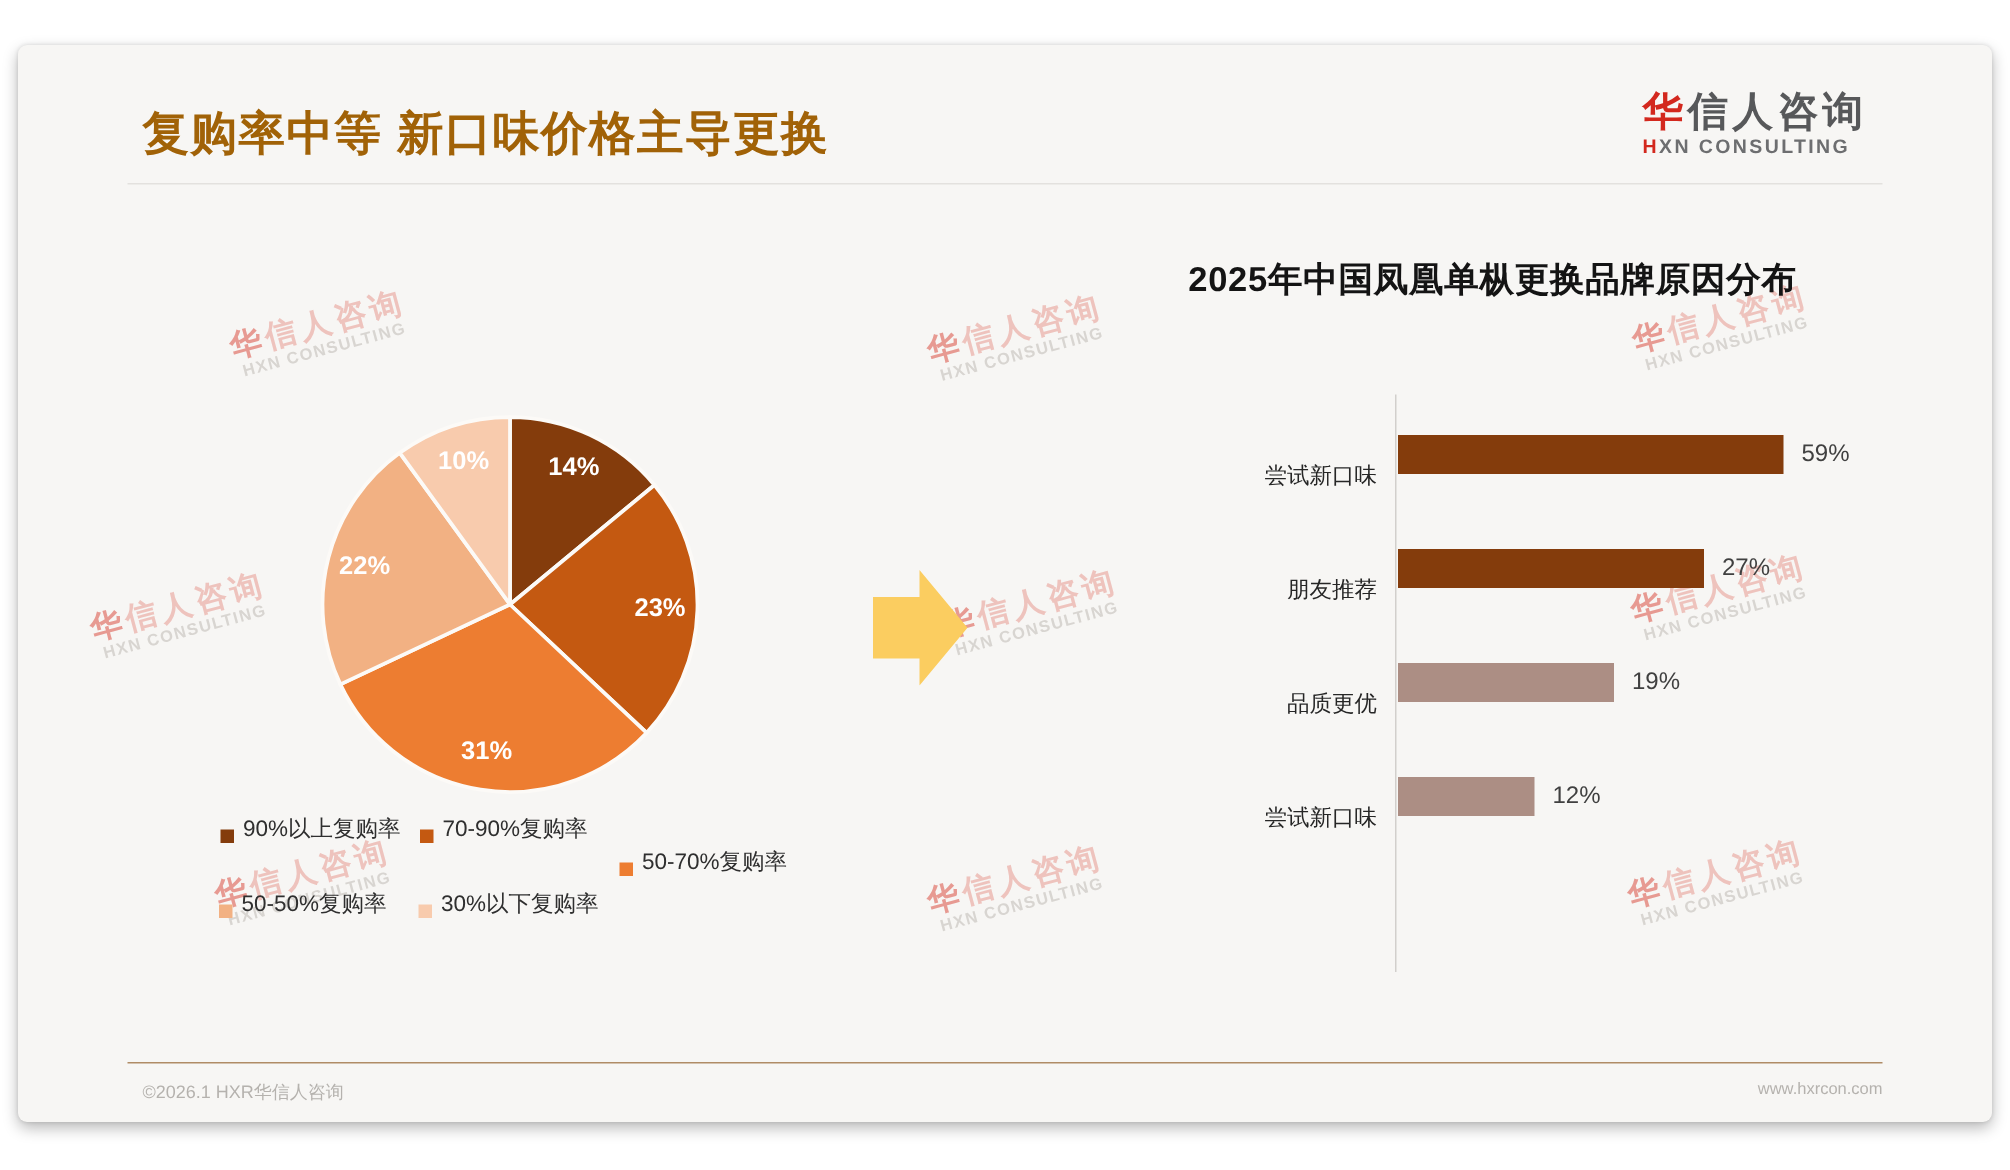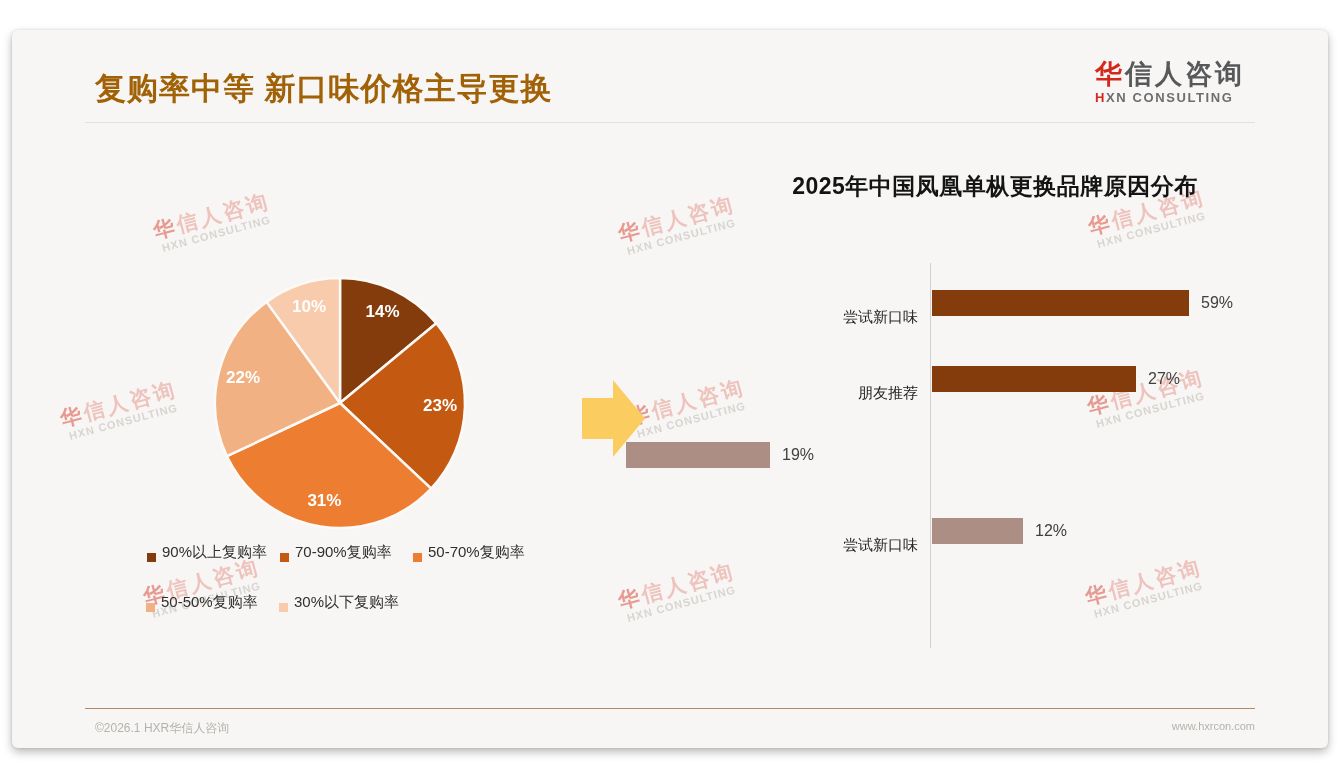--- a/index.html
+++ b/index.html
@@ -121,21 +121,21 @@
     </svg>
   <div id="pie-legend">
       <div class="lg" style="left:135px;top:514px">
         <span class="sq" style="background:#843C0C"></span>
         <span>90%以上复购率</span>
       </div>
       <div class="lg" style="left:268px;top:514px">
         <span class="sq" style="background:#C45911"></span>
         <span>70-90%复购率</span>
       </div>
-      <div class="lg" style="left:401px;top:514px">
+      <div class="lg" style="left:401px;top:536px">
         <span class="sq" style="background:#ED7D31"></span>
         <span>50-70%复购率</span>
       </div>
       <div class="lg" style="left:134px;top:564px">
         <span class="sq" style="background:#F2B183"></span>
         <span>50-50%复购率</span>
       </div>
       <div class="lg" style="left:267px;top:564px">
         <span class="sq" style="background:#F8CBAD"></span>
         <span>30%以下复购率</span>
@@ -152,20 +152,21 @@
         <div class="bcat">尝试新口味</div>
         <div class="bbar" style="width:257px;background:#843C0C"></div>
         <div class="bval">59%</div>
       </div>
       <div class="brow" style="top:103px">
         <div class="bcat">朋友推荐</div>
         <div class="bbar" style="width:204px;background:#843C0C"></div>
         <div class="bval">27%</div>
       </div>
       <div class="brow" style="top:179px">
+        <div class="bcat">品质更优</div>
         <div class="bbar" style="width:144px;background:#AC8E84"></div>
         <div class="bval">19%</div>
       </div>
       <div class="brow" style="top:255px">
         <div class="bcat">尝试新口味</div>
         <div class="bbar" style="width:91px;background:#AC8E84"></div>
         <div class="bval">12%</div>
       </div>
     </div>
 

